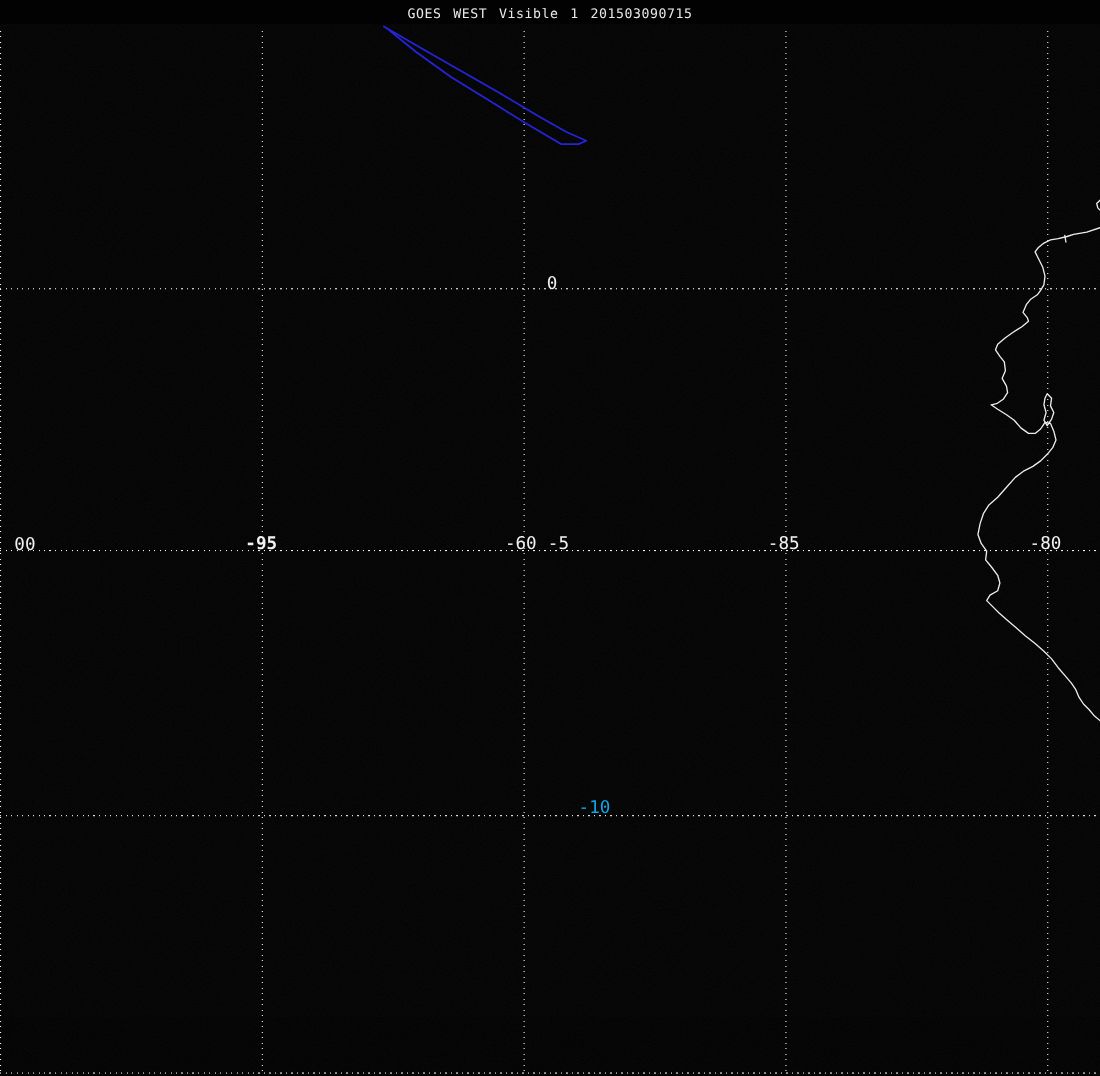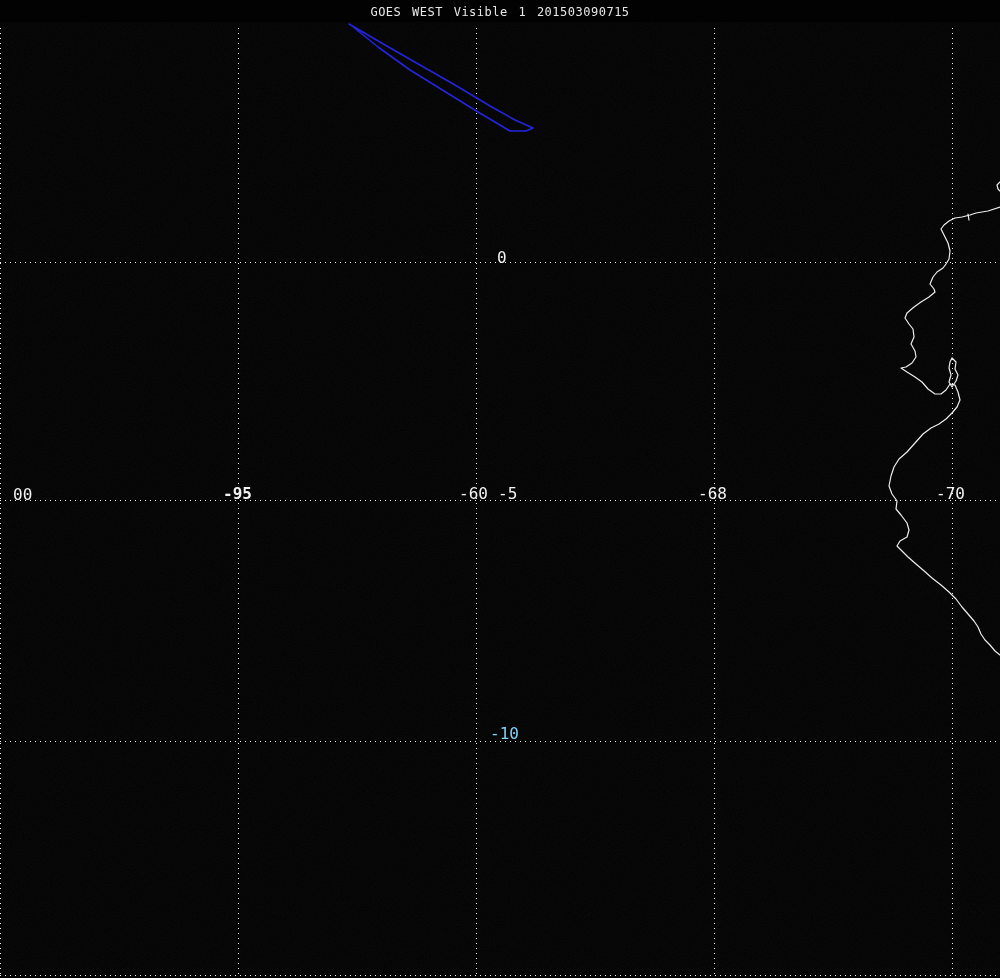--- a/index.html
+++ b/index.html
@@ -54,21 +54,21 @@
     <polyline class="coast" points="1000,207 988,211 976,213 970,215 962,217 955,218 949,221 944,225 941,229 944,235 948,243 950,251 949,259 946,264 943,268 937,272 933,277 930,284 934,289 935,292 929,297 921,302 914,307 907,313 905,318 909,324 913,329 914,337 911,344 915,351 916,357 912,363 906,367 901,368 907,372 915,377 922,382 928,389 935,394 941,394 946,390 950,384 955,385 958,392 960,400 957,407 952,413 946,419 939,424 931,428 923,434 915,443 907,452 899,459 894,467 891,476 889,486 892,494 897,501 896,509 901,515 907,523 909,530 907,537 900,541 897,546 902,551 908,557 916,564 923,570 932,578 941,585 949,592 956,599 962,607 968,614 974,621 978,627 981,634 985,640 990,645 995,651 1000,655" stroke="#ededed"></polyline>
     <polyline class="coast" points="952,358 956,362 955,369 958,375 956,381 952,387 949,382 951,375 949,368 950,362 952,358" stroke="#ededed"></polyline>
     <polyline class="coast" points="968,214 969,220" stroke="#ededed"></polyline>
     <polyline class="coast" points="1000,182 997,185 998,189 1000,191" stroke="#ededed"></polyline>
     <polyline class="track" points="349,24 385,45 420,65 455,85 490,106 515,120 533,128 526,131 510,131 478,112 444,91 410,70 378,47 352,26" stroke="#2424dd"></polyline>
   </svg>
 
   <div id="labels">
       <div class="grid-label" style="left: 497px; top: 250px; color: rgb(242, 242, 242);">0</div>
       <div class="grid-label" style="left: 498px; top: 486px; color: rgb(242, 242, 242);">-5</div>
-      <div class="grid-label" style="left: 490px; top: 726px; color: #7dd3fc;">-10</div>
+      <div class="grid-label" style="left: 526px; top: 726px; color: #0ea5e9;">-10</div>
       <div class="grid-label" style="left: 1px; top: 487px; color: rgb(242, 242, 242); padding-left: 12px;">00</div>
       <div class="grid-label" style="left: 223px; top: 486px; color: rgb(242, 242, 242); font-weight: bold;">-95</div>
       <div class="grid-label" style="left: 459px; top: 486px; color: rgb(242, 242, 242);">-60</div>
-      <div class="grid-label" style="left: 698px; top: 486px; color: rgb(242, 242, 242);">-68</div>
-      <div class="grid-label" style="left: 936px; top: 486px; color: rgb(242, 242, 242);">-70</div>
+      <div class="grid-label" style="left: 698px; top: 486px; color: rgb(242, 242, 242);">-85</div>
+      <div class="grid-label" style="left: 936px; top: 486px; color: rgb(242, 242, 242);">-80</div>
     </div>
 
 </div>
 
 </body></html>

